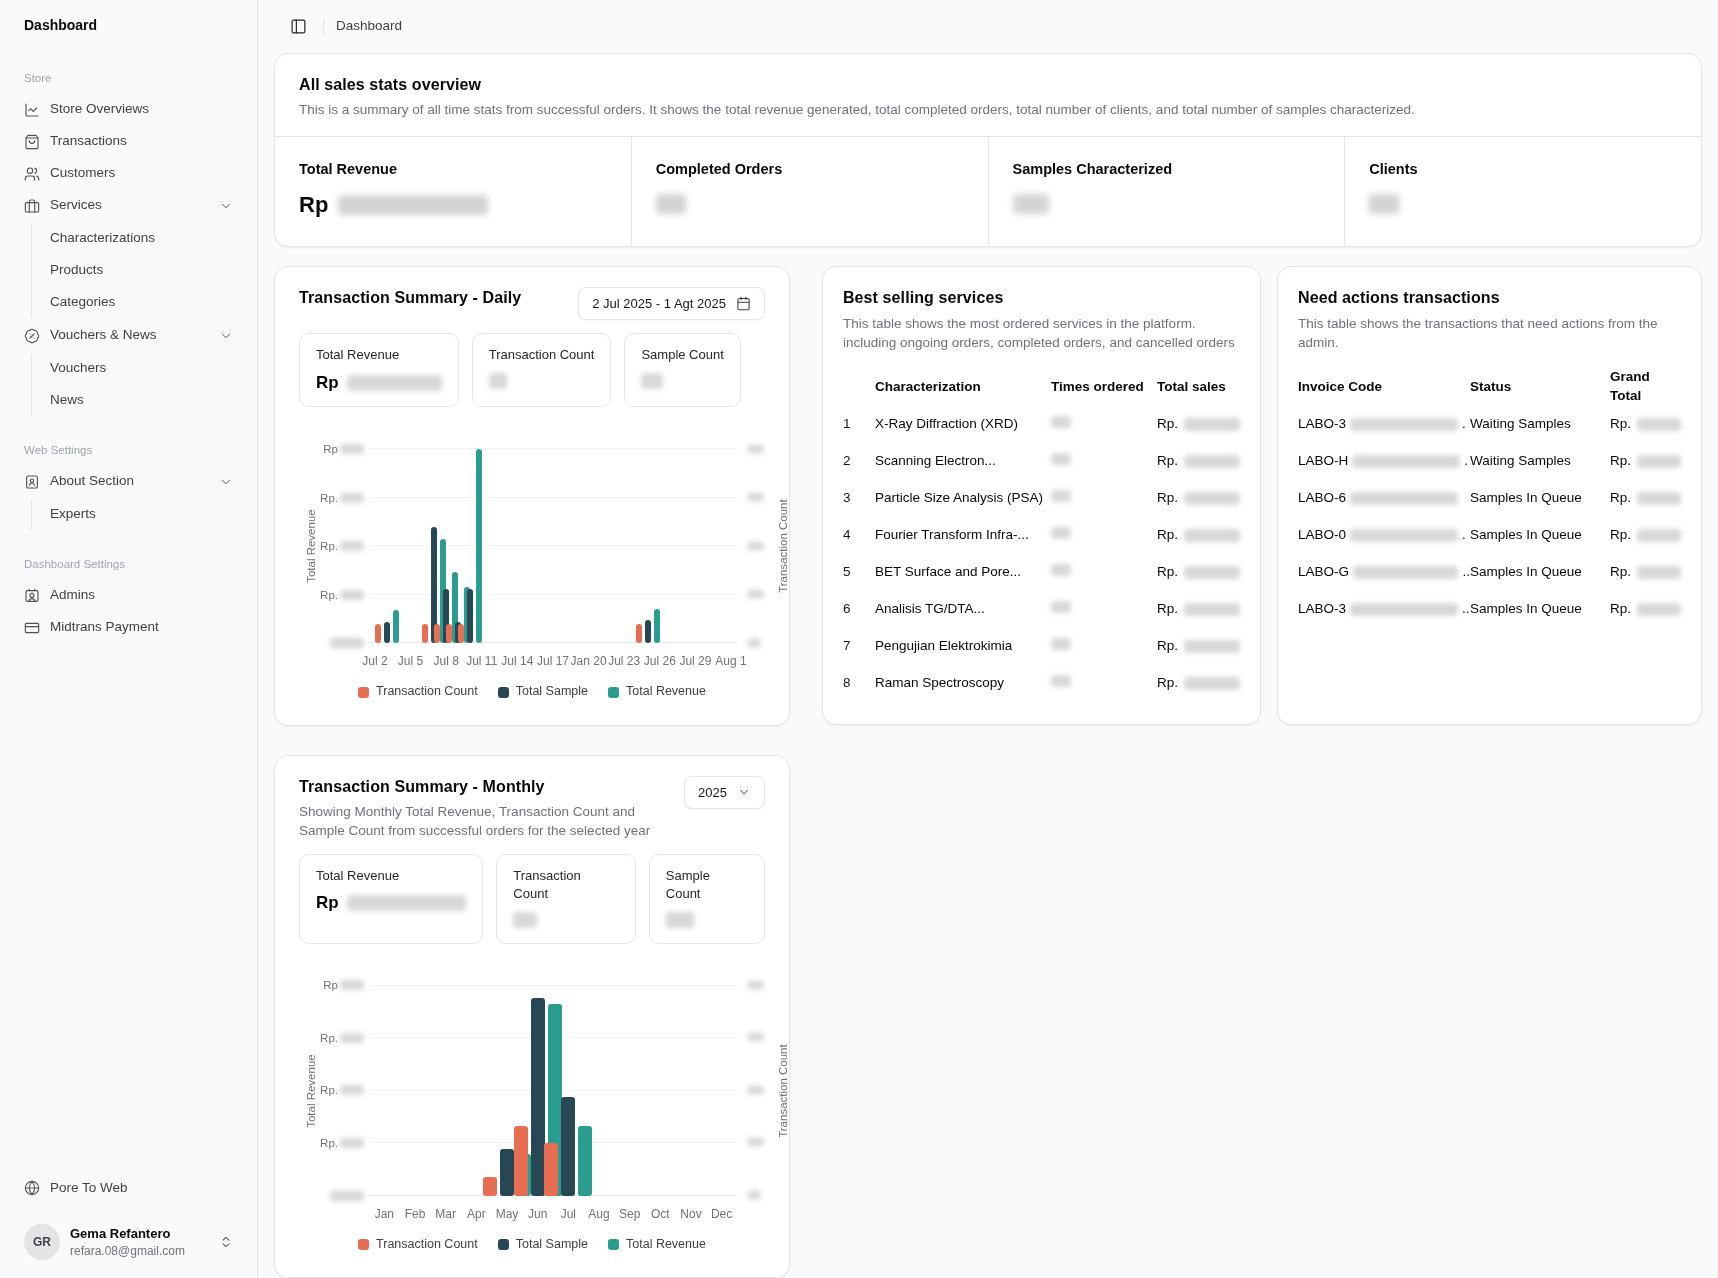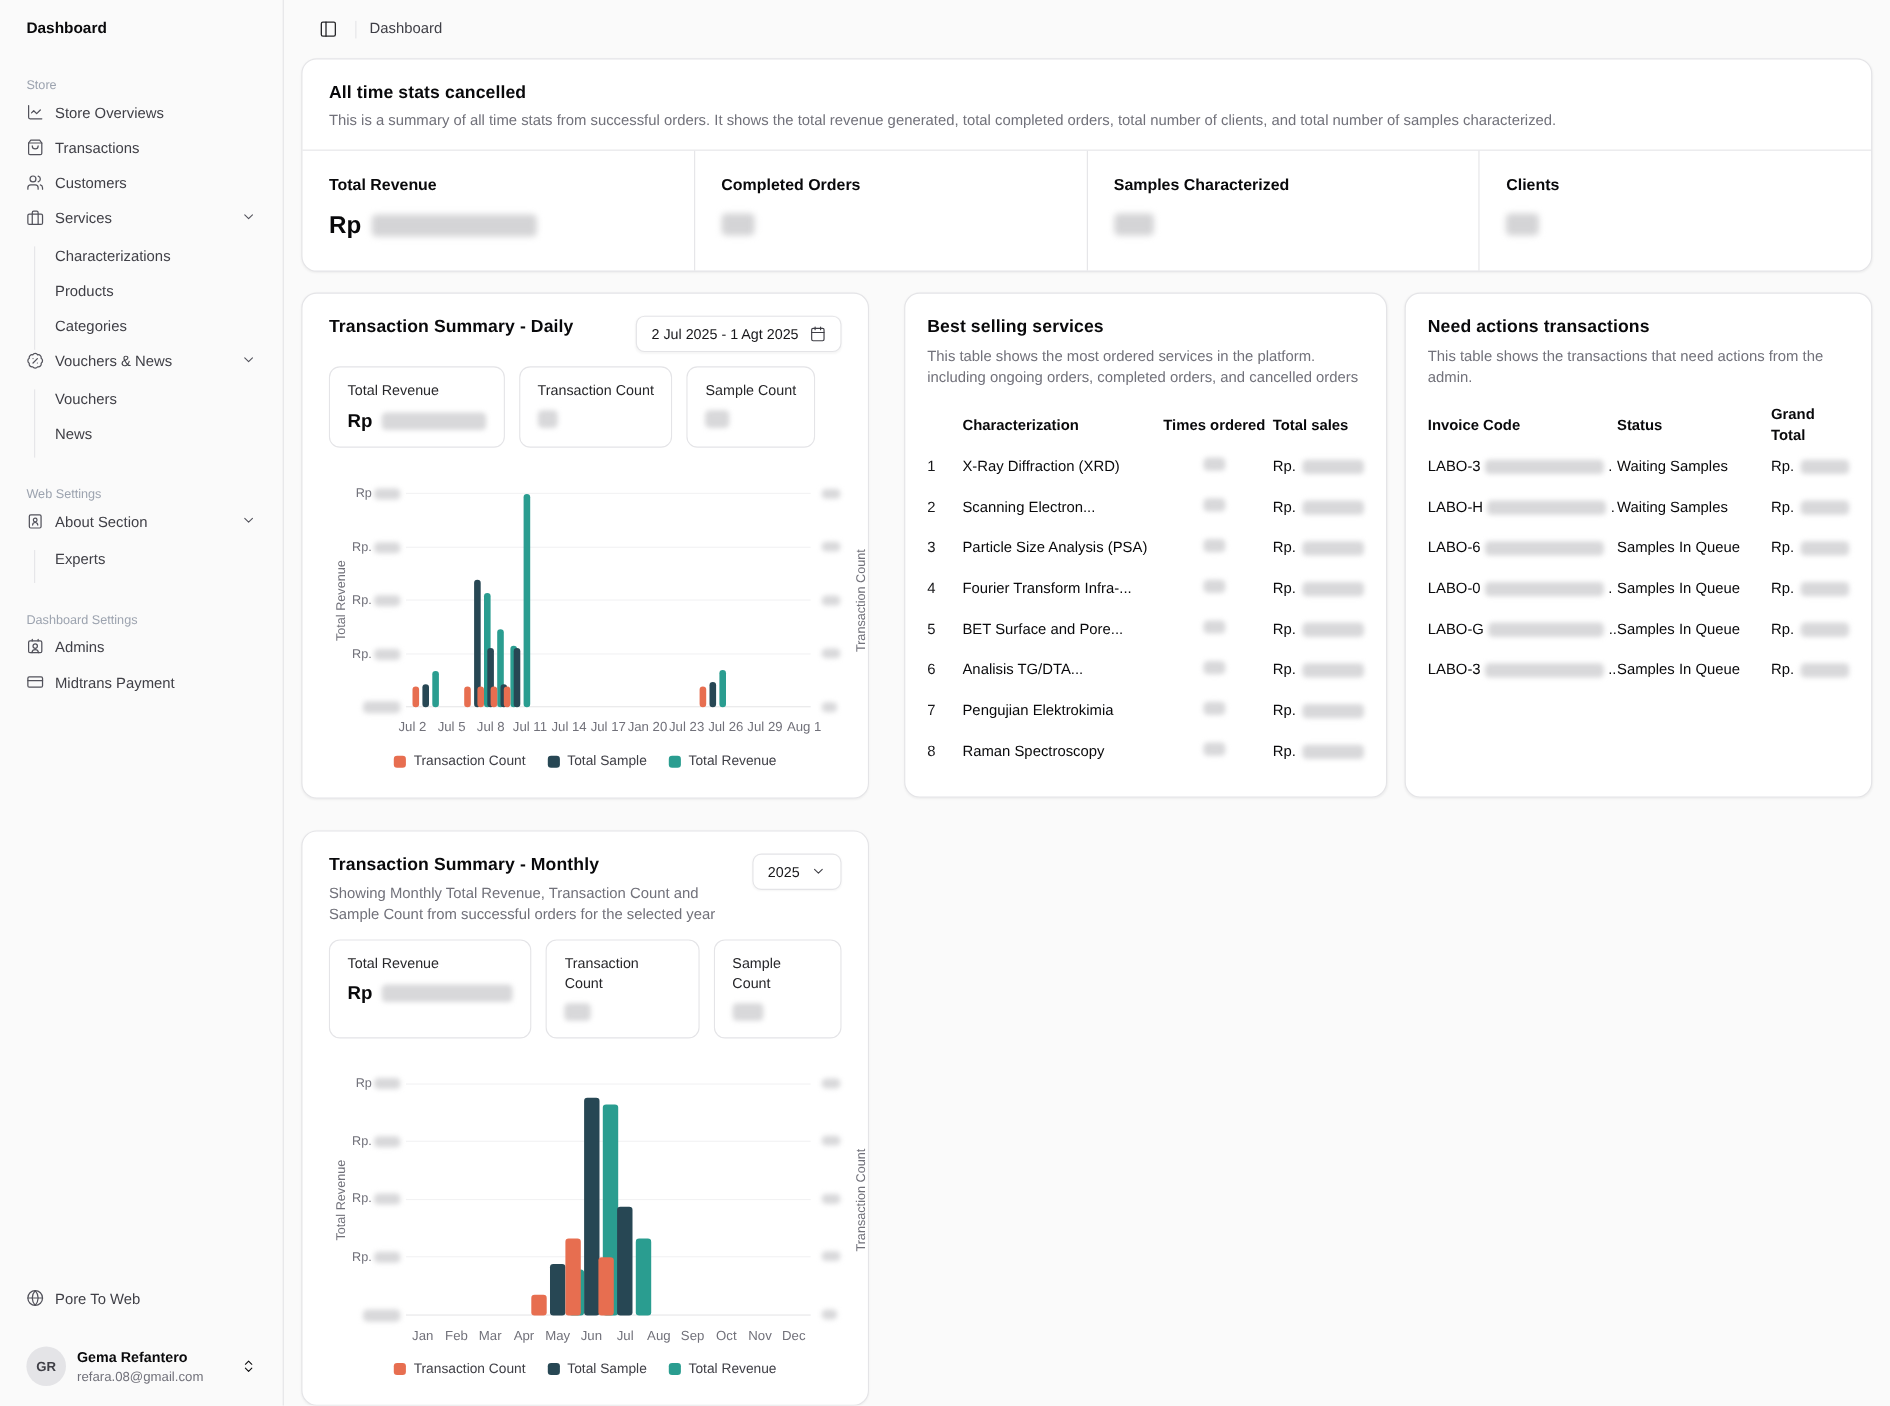--- a/index.html
+++ b/index.html
@@ -10,21 +10,21 @@
     font-family:"Liberation Sans", sans-serif; font-size:13.5px; line-height:1.4;
   }
   .app { display:flex; width:1718px; height:1278px; }
 
   
   .sidebar { width:258px; min-width:258px; border-right:1px solid #e4e4e7;
              padding:14px 16px 12px; display:flex; flex-direction:column; background:#fafafa; }
   .sb-title { font-size:14px; font-weight:700; padding:2px 8px 0; }
   .sb-section-label { font-size:11.5px; color:#9ca3af; padding:0 8px; margin:26px 0 8px; }
   .sb-section-label.first { margin-top:34px; }
-  .sb-item { display:flex; align-items:flex-start; gap:10px; height:32px; padding:0 8px;
+  .sb-item { display:flex; align-items:center; gap:10px; height:32px; padding:0 8px;
              border-radius:8px; color:#3f3f46; cursor:pointer; }
   .sb-item .sb-ico { display:flex; color:#52525b; }
   .sb-item .sb-label { flex:1; white-space:nowrap; }
   .sb-item .sb-chev { display:flex; color:#52525b; }
   .sb-sub { margin:2px 0 2px 15px; border-left:1px solid #e4e4e7; padding-left:10px;
             display:flex; flex-direction:column; gap:2px; }
   .sb-sub .sb-item { height:30px; }
   .sb-footer { margin-top:auto; display:flex; flex-direction:column; gap:14px; }
   .sb-user { display:flex; align-items:center; gap:10px; padding:6px 8px; border-radius:10px; cursor:pointer; }
   .avatar { width:36px; height:36px; border-radius:50%; background:#e4e4e7; color:#3f3f46;
@@ -97,21 +97,21 @@
   .swatch { width:11px; height:11px; border-radius:3px; }
 
   
   .side-card { padding:20px 20px 22px; }
   .tbl { margin-top:16px; }
   .tbl-row { display:flex; align-items:center; height:37px; font-size:13.5px; }
   .tbl-row.head { font-weight:700; }
   
   .c-rank { width:32px; color:#18181b; }
   .c-name { width:176px; padding-right:8px; white-space:nowrap; overflow:hidden; }
-  .c-times { width:106px;text-align:center; }
+  .c-times { width:106px; }
   .c-sales { flex:1; display:flex; align-items:center; gap:6px; }
   
   .c-code { width:172px; display:flex; align-items:center; gap:4px; white-space:nowrap; }
   .c-status { width:140px; }
   .c-total { flex:1; display:flex; align-items:center; gap:6px; }
 
   svg.ic { display:block; }
 </style>
 </head>
 <body>
@@ -279,21 +279,21 @@
             <rect x="3" y="3" width="18" height="18" rx="2"></rect>
             <path d="M9 3v18"></path>
           </svg>
         </span>
       <span class="tb-sep"></span>
       <span class="crumb">Dashboard</span>
     </div>
 
     <section class="card stats-card">
       <div class="card-head">
-        <h2>All time stats cancelled</h2>
+        <h2>All sales stats overview</h2>
         <p class="desc">This is a summary of all time stats from successful orders. It shows the total revenue generated, total completed orders, total number of clients, and total number of samples characterized.</p>
       </div>
       <div class="stats-row" id="stats-row">
           <div class="stat-col">
             <div class="stat-label">Total Revenue</div>
             <div class="stat-val">
               <span>Rp</span>
               <span class="blob" style="width: 150px; height: 20px;"></span>
             </div>
           </div>

